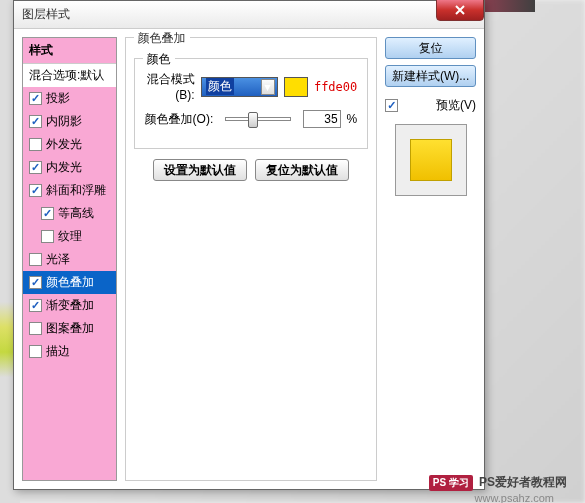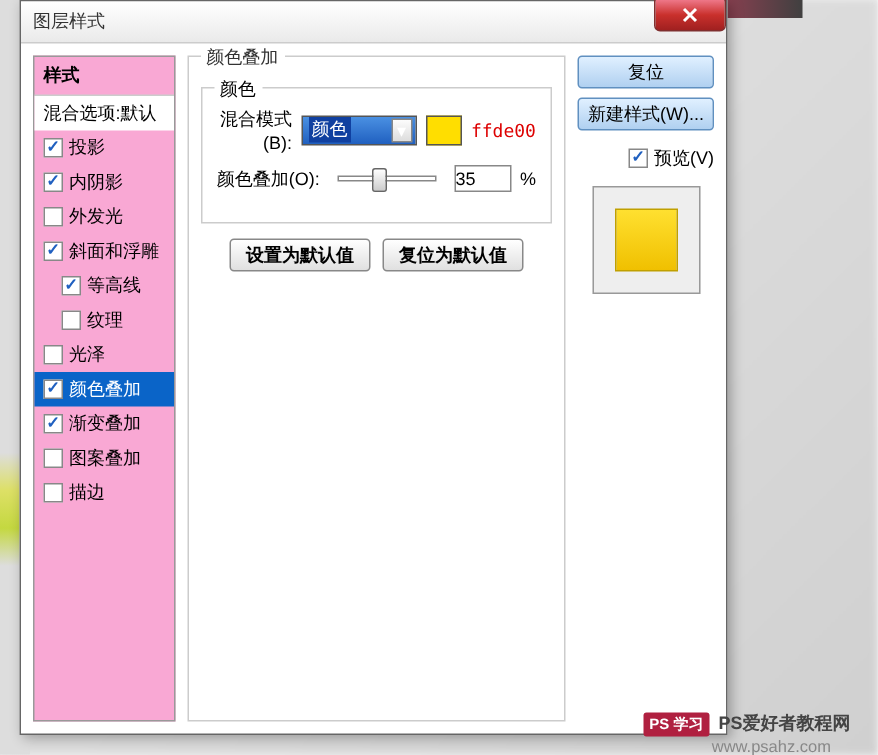--- a/index.html
+++ b/index.html
@@ -36,29 +36,29 @@
 .row { display: flex; align-items: center; gap: 6px; margin-bottom: 8px; }
 .row-label { text-align: right; }
 .select-box { width: 100px; height: 20px; background: linear-gradient(180deg, #4a90e2, #2060c0); border: 1px solid #555; color: #fff; display: flex; align-items: center; padding: 0 4px; position: relative; }
 .select-box .sel-text { background: #1040a0; color: #fff; padding: 0 2px; }
 .select-arrow { position: absolute; right: 2px; width: 14px; height: 16px; background: linear-gradient(180deg, #fcfcfc, #ddd); border: 1px solid #888; display: flex; align-items: center; justify-content: center; }
 .color-swatch { width: 32px; height: 20px; background: #ffde00; border: 1px solid #555; cursor: pointer; }
 .hex-label { color: #d00; font-family: monospace; }
 
 .slider-track { flex: 1; height: 4px; background: #fff; border: 1px solid #888; position: relative; margin: 0 6px; }
 .slider-thumb { position: absolute; top: -6px; left: 35%; width: 10px; height: 16px; background: linear-gradient(180deg, #fff, #ccc); border: 1px solid #666; border-radius: 2px; cursor: pointer; }
-.num-input { width: 38px; height: 18px; border: 1px solid #888; padding-right: 2px; background: #fff; }
+.num-input { width: 38px; height: 18px; border: 1px solid #888; text-align: right; padding-right: 2px; background: #fff; }
 
 .btn-row { display: flex; gap: 8px; justify-content: center; margin-top: 10px; }
 .inset-btn { height: 22px; padding: 0 10px; background: linear-gradient(180deg, #fff, #e0e0e0); border: 1px solid #888; border-radius: 3px; cursor: pointer; font-weight: bold; }
 
 .right-panel { width: 98px; display: flex; flex-direction: column; gap: 6px; align-items: stretch; }
 .right-btn { height: 22px; background: linear-gradient(180deg, #e0f0ff, #b0d0f0); border: 1px solid #6090c0; border-radius: 3px; cursor: pointer; }
 .right-btn.default { border: 1px solid #3070d0; box-shadow: 0 0 2px #3090ff; }
-.preview-chk { display: flex; align-items: center; gap: 4px; margin-top: 4px; justify-content: flex-end; }
+.preview-chk { display: flex; align-items: center; gap: 4px; margin-top: 4px; justify-content: space-between; }
 .preview-box { width: 72px; height: 72px; border: 1px solid #999; background: #eee; margin: 4px auto; display: flex; align-items: center; justify-content: center; }
 .preview-swatch { width: 42px; height: 42px; background: linear-gradient(180deg, #ffe030, #f0c000); border: 1px solid #c0a000; }
 
 .watermark { position: absolute; bottom: 12px; right: 18px; color: #444; font-weight: bold; font-size: 13px; display: flex; align-items: center; gap: 6px; }
 .watermark .tag { background: #b02040; color: #fff; padding: 1px 4px; font-size: 10px; border-radius: 2px; }
 .url { position: absolute; bottom: -1px; right: 31px; color: #888; font-size: 11px; }
 </style>
 </head>
 <body>
 
@@ -85,20 +85,24 @@
             <span class="chk checked"></span>
             <span>投影</span>
           </div>
           <div class="left-item">
             <span class="chk checked"></span>
             <span>内阴影</span>
           </div>
           <div class="left-item">
             <span class="chk"></span>
             <span>外发光</span>
+          </div>
+          <div class="left-item">
+            <span class="chk checked"></span>
+            <span>内发光</span>
           </div>
           <div class="left-item">
             <span class="chk checked"></span>
             <span>斜面和浮雕</span>
           </div>
           <div class="left-item indent">
             <span class="chk checked"></span>
             <span>等高线</span>
           </div>
           <div class="left-item indent">

